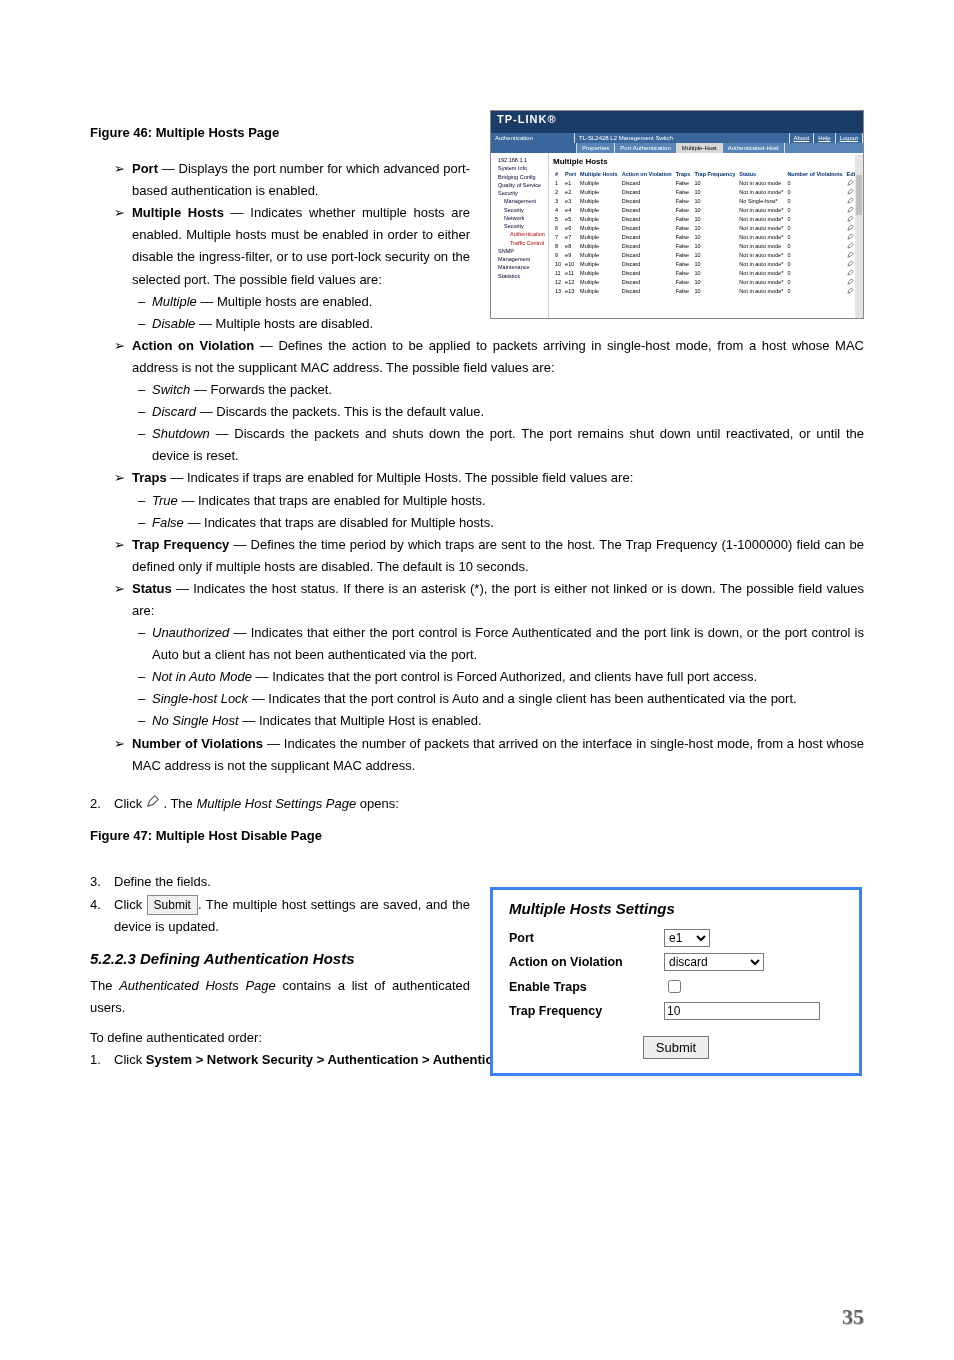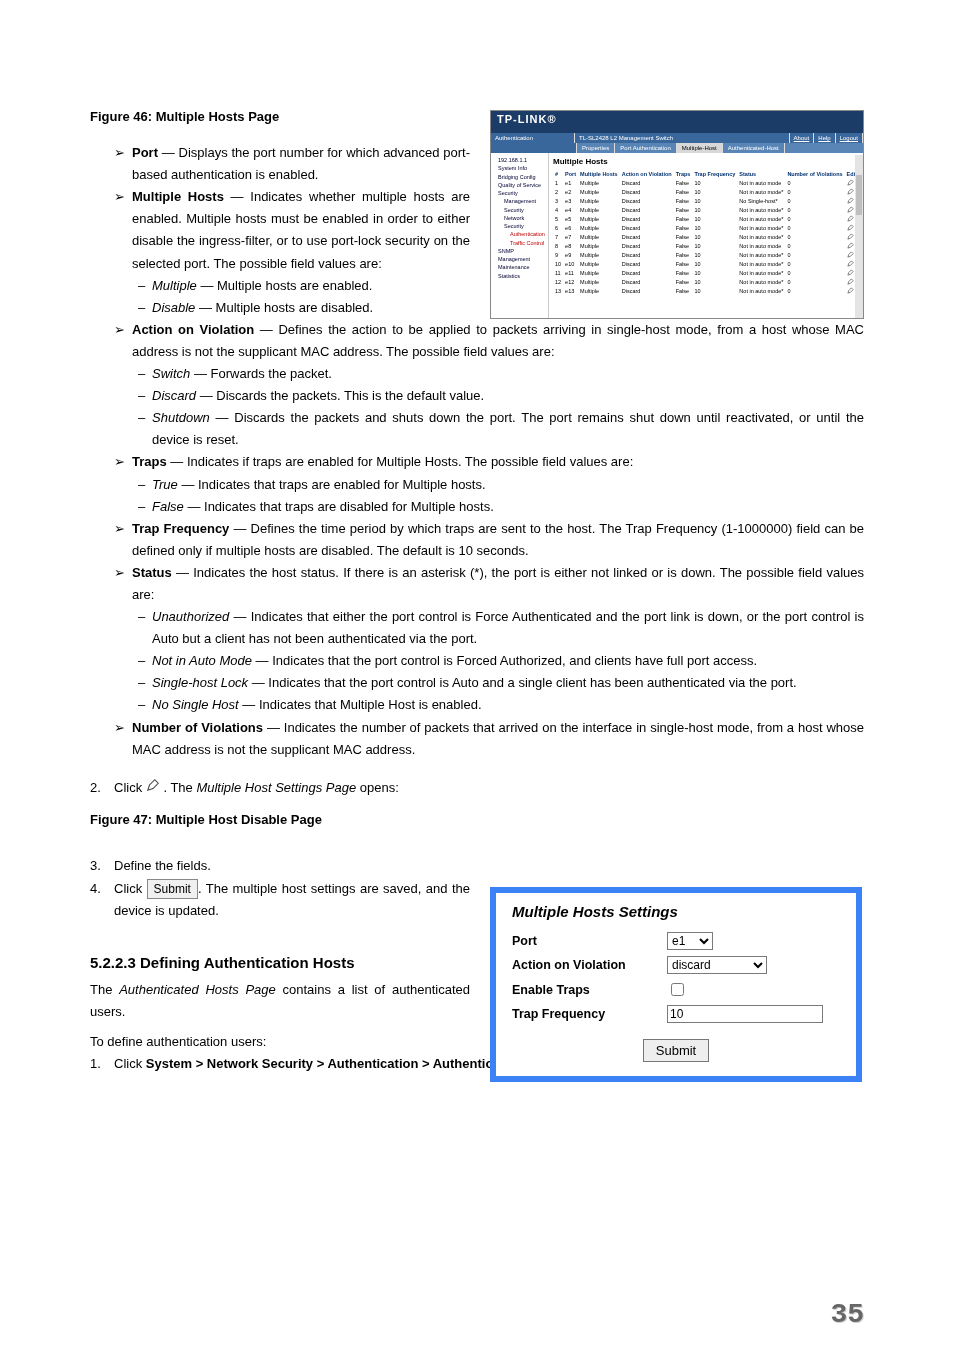--- a/index.html
+++ b/index.html
@@ -8,21 +8,21 @@
     width: 954px;
     height: 1360px;
     font-family: Arial, Helvetica, sans-serif;
     font-size: 13px;
     color: #000;
     position: relative;
     background: #fff;
   }
   .page {
     position: absolute;
-    left: 90px; right: 90px; top: 106px;
+    left: 90px; right: 90px; top: 122px;
     line-height: 1.7;
   }
   .fig-caption { font-weight: bold; font-size: 13px; margin-bottom: 14px; }
   .justify { text-align: justify; }
   .narrow-block { width: 380px; }
   .indent1 { margin-left: 24px; }
   .indent2 { margin-left: 48px; }
   .bullet-arrow { display: flex; }
   .bullet-arrow .sym { width: 18px; flex: 0 0 18px; font-family: Arial, sans-serif; }
   .bullet-arrow .txt { flex: 1; }
@@ -40,28 +40,28 @@
   }
   .btn-inline {
     display: inline-block;
     border: 1px solid #888;
     padding: 2px 6px 2px 6px;
     font-size: 12px;
     background: #f0f0f0;
     line-height: 1.2;
     vertical-align: middle;
   }
-  h4.section { font-size: 15px; font-weight: bold; margin: 28px 0 4px 0; }
+  h4.section { font-size: 15px; font-weight: bold; margin: 8px 0 4px 0; font-style: italic; }
   .page-num {
     position: absolute;
     right: 90px;
     bottom: 30px;
-    font-size: 28px;
+    font-size: 22px;
     font-weight: bold;
-    font-family: Liberation Mono, monospace;
+    font-family: Liberation Serif, serif;
     color: #666;
     text-shadow: 1px 1px 0 #ccc;
   }
 
   
   .fig46 {
     position: absolute;
     left: 490px; top: 110px;
     width: 372px; height: 207px;
     font-size: 6px;
@@ -125,21 +125,21 @@
   .fig46 .scroll::before{
     content:""; position:absolute; left:1px; right:1px; top:20px; height:40px;
     background:#bfbfbf;
   }
 
   
   .fig47 {
     position: absolute;
     left: 490px; top: 887px;
     width: 372px;
-    border: 6px solid #3b82f6;
+    border: 3px solid #3b82f6;
     background: #fff;
     padding: 10px 16px 14px 16px;
     font-size: 13px;
     box-sizing: border-box;
   }
   .fig47 .title { font-weight: bold; font-style: italic; font-size: 15px; margin-bottom: 12px; font-family: Arial; }
   .fig47 .form-row { display: flex; align-items: center; margin: 6px 0; }
   .fig47 .form-row label { width: 155px; font-size: 12.5px; font-weight: bold; }
   .fig47 select, .fig47 input[type=text] {
     font-size: 12px;
@@ -282,21 +282,21 @@
       </div>
     </div>
 
     <h4 class="section">5.2.2.3  Defining Authentication Hosts</h4>
     <div class="justify">
       <span>The </span><i>Authenticated Hosts Page</i><span> contains a list of authenticated users.</span>
     </div>
   </div>
 
   <div style="height:8px;"></div>
-  <div>To define authentication users:</div>
+  <div>To define authenticated order:</div>
 
   <div class="step-row">
     <div class="num">1.</div>
     <div class="txt">
       <span>Click </span><b>System &gt; Network Security &gt; Authentication &gt; Authenticated Hosts</b><span>. The </span><i>Authenticated Hosts Page</i><span> opens:</span>
     </div>
   </div>
 
 </div>
 

